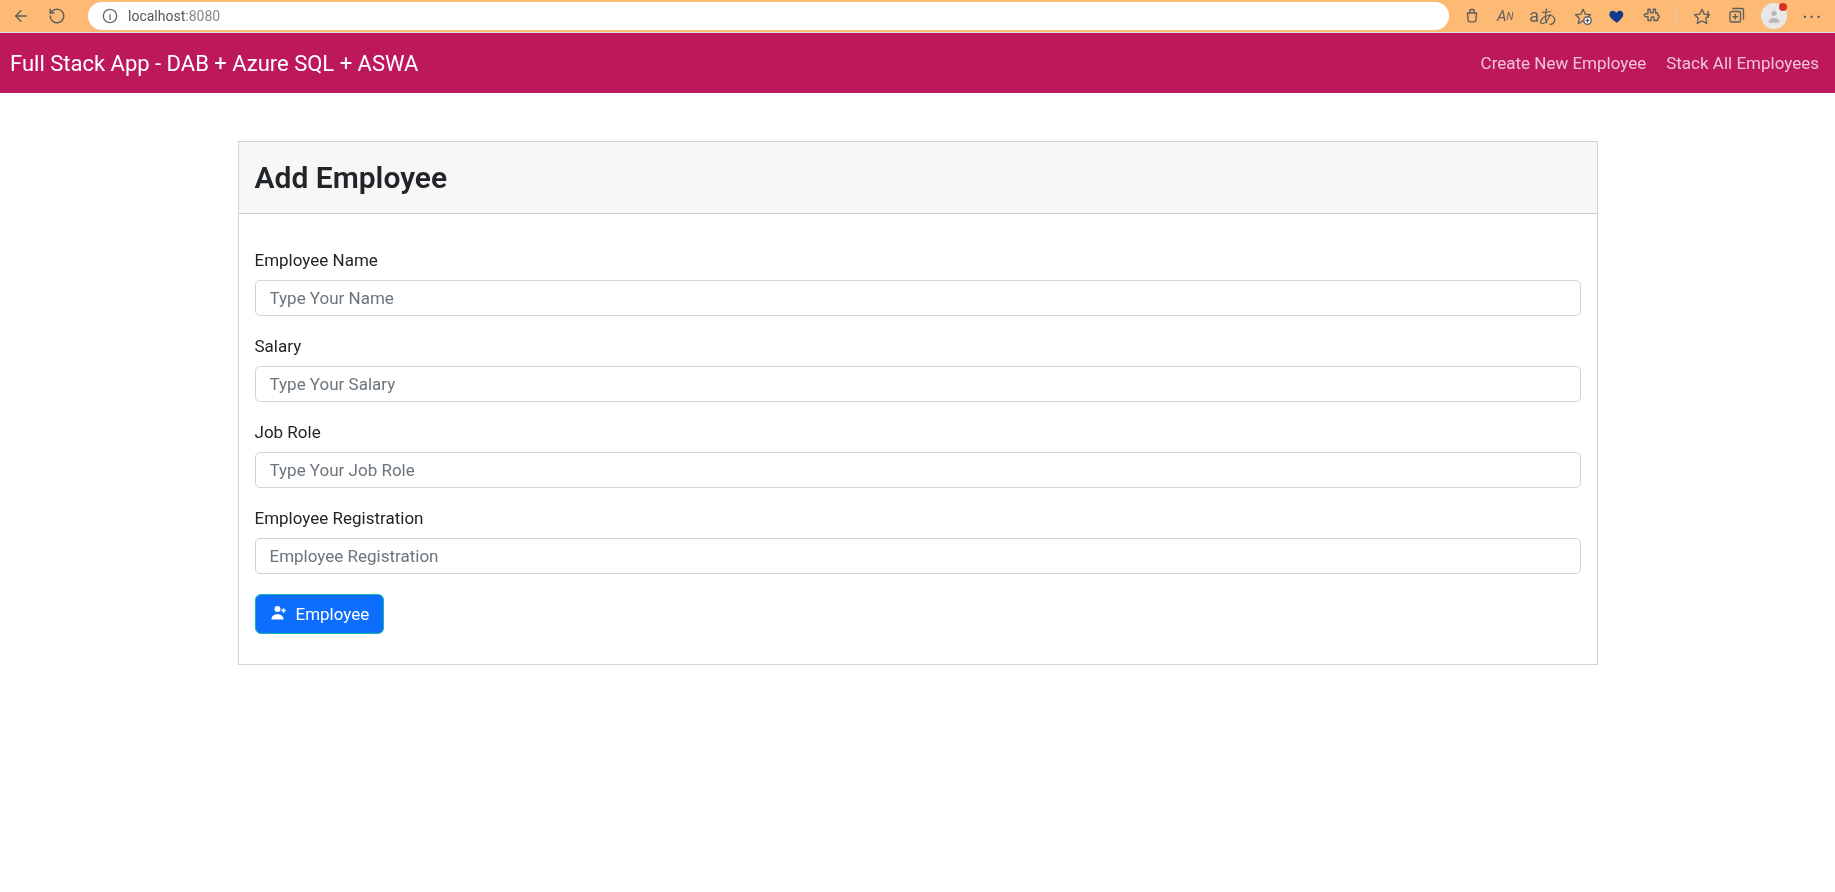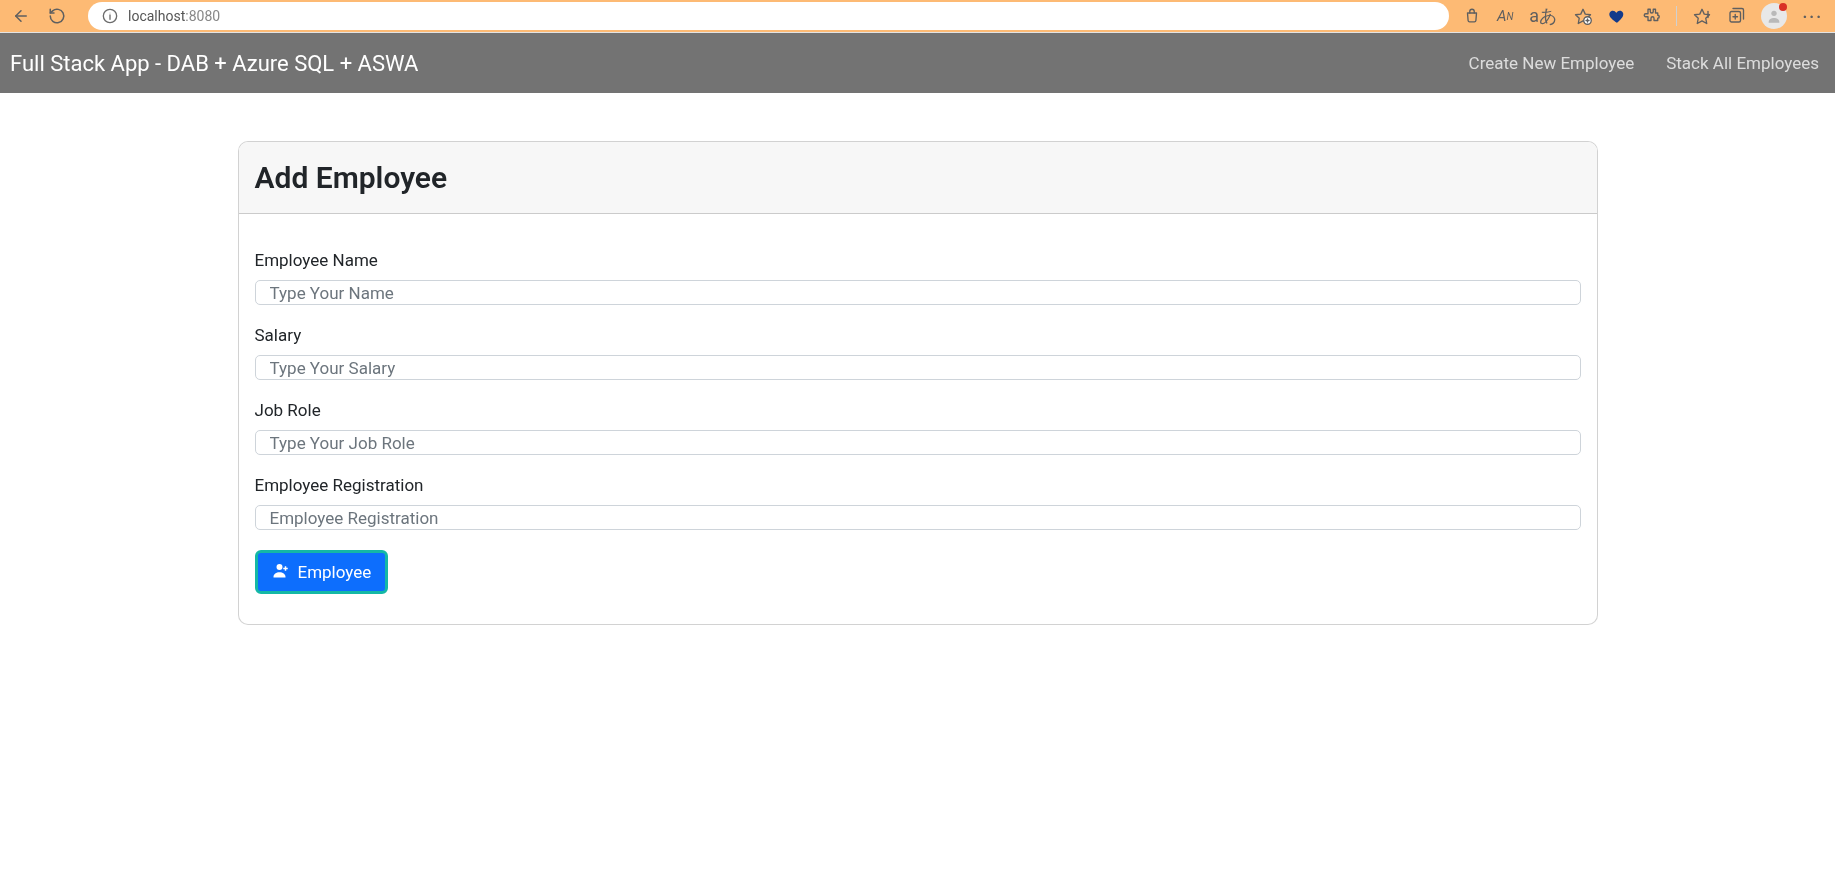--- a/index.html
+++ b/index.html
@@ -11,38 +11,38 @@
     .address-area { flex: 1; display: flex; align-items: center; height: 28px; background: #fff; border-radius: 14px; padding: 0 14px; font-size: 14px; color: #555; gap: 10px; }
     .address-area .info-icon { display:inline-flex; }
     .address-text .port { color:#888; }
     .browser-right { display: flex; align-items: center; gap: 16px; }
     .browser-divider { width:1px; height:20px; background:#d0d0d0; }
     .chrome-icon { display:inline-flex; align-items:center; justify-content:center; color:#5f5f5f; }
     .avatar { width:26px; height:26px; border-radius:50%; background:#e8e8e8; display:flex; align-items:center; justify-content:center; position:relative; }
     .avatar::after { content:""; width:8px; height:8px; background:#d93025; border-radius:50%; position:absolute; top:0; right:0; }
     
     
-    .navbar { background:#737373; color:#fff; height:60px; display:flex; align-items:center; justify-content:space-between; padding:0 8px 0 8px; }
+    .navbar { background:#be185d; color:#fff; height:60px; display:flex; align-items:center; justify-content:space-between; padding:0 8px 0 8px; }
     .navbar-brand { font-size:22px; font-weight:400; padding-left: 2px; }
-    .navbar-links { display:flex; gap:32px; padding-right: 8px;}
+    .navbar-links { display:flex; gap:20px; padding-right: 8px;}
     .navbar-links a { color:rgba(255,255,255,0.75); text-decoration:none; font-size:17px; }
     
     
     .container { max-width: 1360px; margin: 0 auto; padding: 48px 0 0 0; }
-    .card { border:1px solid rgba(0,0,0,.175); border-radius:10px; background:#fff; overflow:hidden; }
+    .card { border:1px solid rgba(0,0,0,.175); border-radius:0; background:#fff; overflow:hidden; }
     .card-header { background:#f7f7f7; border-bottom:1px solid rgba(0,0,0,.175); padding:18px 16px; }
     .card-header h2 { font-size:30px; font-weight:600; color:#212529; }
     .card-body { padding: 36px 16px 30px 16px; }
     
     .form-group { margin-bottom: 20px; }
     .form-group label { display:block; font-weight:400; font-size:17px; margin-bottom:10px; }
-    .form-control { width:100%; height:25px; border:1px solid #ced4da; border-radius:5px; padding:0 14px; font-size:17px; color:#212529; font-family:inherit; }
+    .form-control { width:100%; height:36px; border:1px solid #ced4da; border-radius:5px; padding:0 14px; font-size:17px; color:#212529; font-family:inherit; }
     .form-control::placeholder { color:#6c757d; }
     
-    .btn-primary { background:#0d6efd; border:3px solid #14b8a6; color:#fff; border-radius:6px; padding:8px 14px; font-size:17px; font-weight:400; display:inline-flex; align-items:center; gap:8px; cursor:pointer; font-family:inherit; }
+    .btn-primary { background:#0d6efd; border:1px solid #14b8a6; color:#fff; border-radius:6px; padding:8px 14px; font-size:17px; font-weight:400; display:inline-flex; align-items:center; gap:8px; cursor:pointer; font-family:inherit; }
     .btn-primary svg { fill:#fff; }
   </style>
 </head>
 <body>
 
 <div class="browser-bar">
   <div class="browser-left">
     <span class="chrome-icon">
       <svg width="18" height="18" viewBox="0 0 24 24" fill="none" stroke="#5f5f5f" stroke-width="2" stroke-linecap="round" stroke-linejoin="round">
           <path d="M19 12H5"></path>

